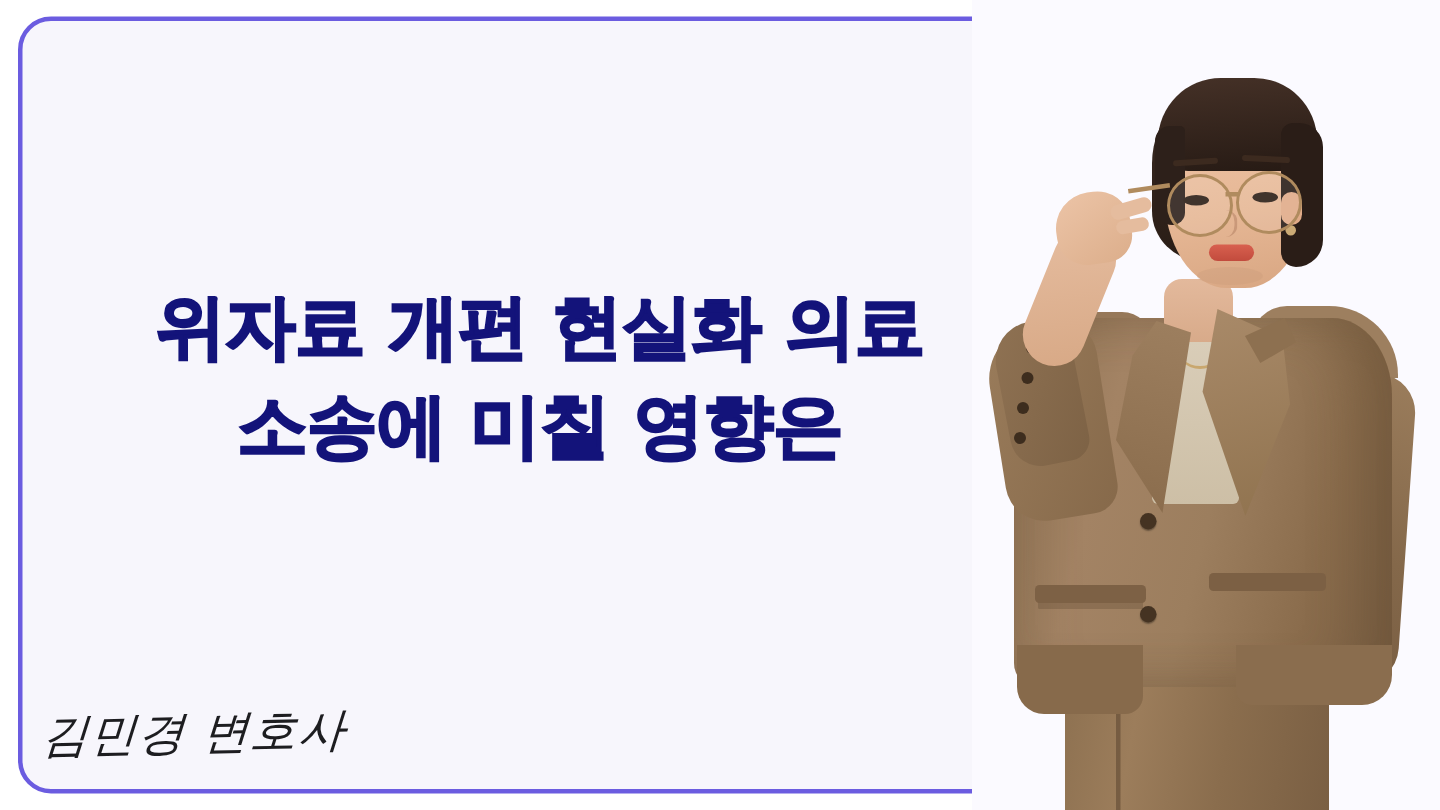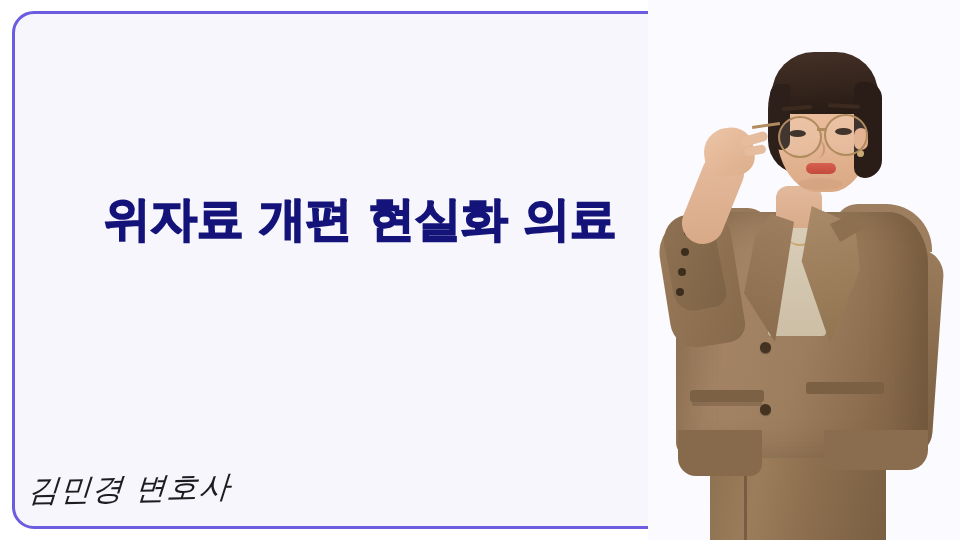--- a/index.html
+++ b/index.html
@@ -412,20 +412,21 @@
 </style>
 </head>
 <body>
 
 <div id="thumbnail-card">
 
   <div id="card-frame"></div>
 
   <div id="headline-block">
     <span class="headline-line">위자료 개편 현실화 의료</span>
+    <span class="headline-line">소송에 미칠 영향은</span>
   </div>
 
   <div id="byline">김민경 변호사</div>
 
   <div id="person-figure">
     <div class="person-plate"></div>
 
     <div class="trousers"></div>
     <div class="trouser-seam"></div>
 

